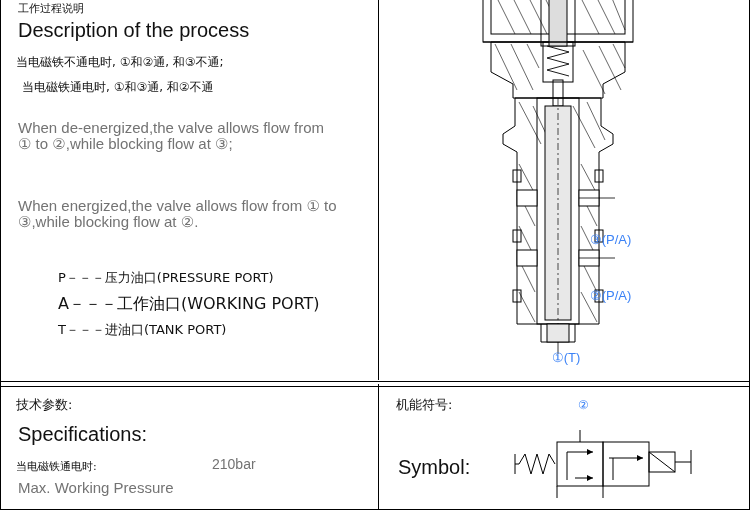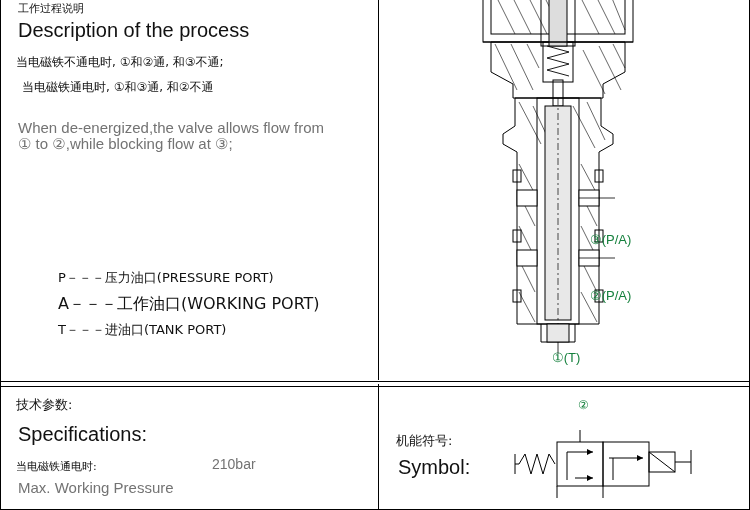--- a/index.html
+++ b/index.html
@@ -33,21 +33,21 @@
   #spec-cn{position:absolute;left:16px;top:396px;font-size:13px;}
   #spec-en{position:absolute;left:18px;top:422px;}
   #spec-row-cn{position:absolute;left:16px;top:458px;font-size:11px;}
   #spec-row-val{position:absolute;left:212px;top:456px;font-size:14px;}
   #spec-row-en{position:absolute;left:18px;top:480px;font-size:15px;}
 
   #sym-cn{position:absolute;left:396px;top:396px;font-size:13px;}
   #sym-en{position:absolute;left:398px;top:428px;}
 
   
-  .callout{position:absolute;font-size:13px;white-space:nowrap;color:#15803d;}
+  .callout{position:absolute;font-size:13px;white-space:nowrap;color:#3b82f6;}
 
   
   #section{position:absolute;left:455px;top:-6px;width:250px;height:380px;}
 
   
   #symbol{position:absolute;left:505px;top:418px;width:200px;height:92px;}
 
   svg{display:block;}
 </style>
 </head>
@@ -66,34 +66,35 @@
 
   <div id="desc-title-cn" class="cn">工作过程说明</div>
   <div id="desc-title" class="en-big" style="font-size:20px;">Description of the process</div>
 
   <div id="desc-cn-block">
     <div class="cn">当电磁铁不通电时, ①和②通, 和③不通;</div>
     <div class="cn" style="margin-top:8px;margin-left:6px;">当电磁铁通电时, ①和③通, 和②不通</div>
   </div>
 
   <div id="desc-en-1" class="en">When de-energized,the valve allows flow from ① to ②,while blocking flow at ③;</div>
+  <div id="desc-en-2" class="en">When energized,the valve allows flow from ① to ③,while blocking flow at ②.</div>
 
   <div id="port-list">
     <div class="port-line cn" style="font-size:13px;">P－－－压力油口(PRESSURE PORT)</div>
     <div class="port-line cn" style="font-size:16px;">A－－－工作油口(WORKING PORT)</div>
     <div class="port-line cn" style="font-size:13px;">T－－－进油口(TANK PORT)</div>
   </div>
 
   <div id="spec-cn" class="cn" style="font-size:13px;">技术参数:</div>
   <div id="spec-en" class="en-big" style="font-size:20px;">Specifications:</div>
   <div id="spec-row-cn" class="cn">当电磁铁通电时:</div>
   <div id="spec-row-val" class="en">210bar</div>
   <div id="spec-row-en" class="en">Max. Working Pressure</div>
 
-  <div id="sym-cn" class="cn" style="font-size:13px;margin-top:36px;">机能符号:</div>
+  <div id="sym-cn" class="cn" style="font-size:13px;">机能符号:</div>
   <div id="sym-en" class="en-big" style="font-size:20px;margin-top:27px;">Symbol:</div>
 
   <div id="section">
     <svg width="250" height="380" viewBox="0 0 250 380" fill="none" stroke="#000" stroke-width="1">
 
       <rect x="28" y="-10" width="150" height="58"></rect>
       <rect x="36" y="-10" width="134" height="50"></rect>
       <line x1="28" y1="48" x2="178" y2="48"></line>
 
       <g stroke-width="0.6">

